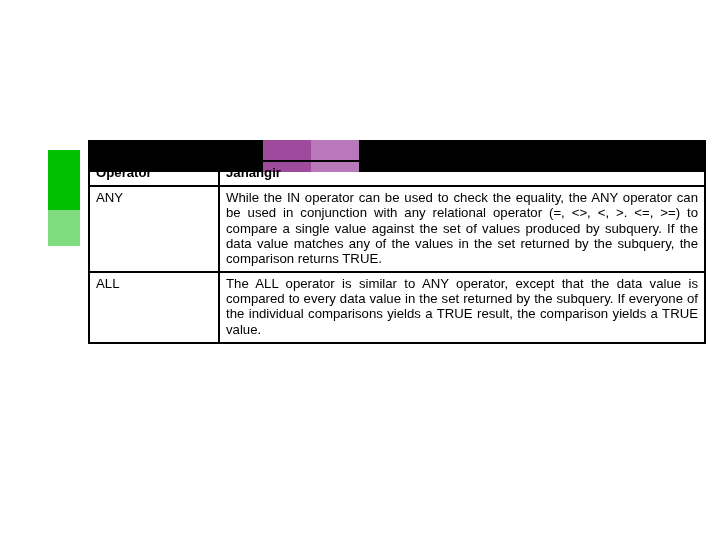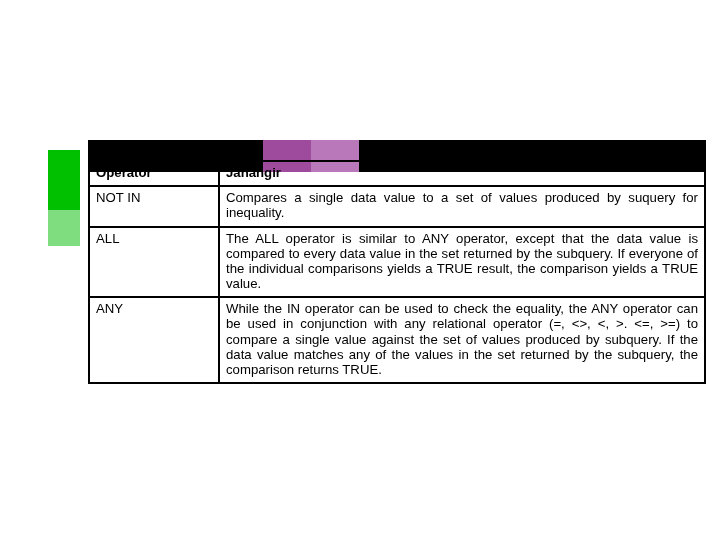--- a/index.html
+++ b/index.html
@@ -105,30 +105,26 @@
       <colgroup>
           <col class="c1">
           <col>
         </colgroup>
       <tbody>
           <tr>
         <th>Operator</th>
         <th>Jahangir</th>
       </tr>
       <tr>
-        <td class="opcell">NOT IN</td>
-        <td class="desc">Compares a single data value to a set of values produced by suquery for inequality.</td>
+        <td class="opcell">ANY</td>
+        <td class="desc">While the IN operator can be used to check the equality, the ANY operator can be used in conjunction with any relational operator (=, &lt;&gt;, &lt;, &gt;. &lt;=, &gt;=) to compare a single value against the set of values produced by subquery. If the data value matches any of the values in the set returned by the subquery, the comparison returns TRUE.</td>
       </tr>
       <tr>
         <td class="opcell">ALL</td>
         <td class="desc">The ALL operator is similar to ANY operator, except that the data value is compared to every data value in the set returned by the subquery. If everyone of the individual comparisons yields a TRUE result, the comparison yields a TRUE value.</td>
-      </tr>
-      <tr>
-        <td class="opcell">ANY</td>
-        <td class="desc">While the IN operator can be used to check the equality, the ANY operator can be used in conjunction with any relational operator (=, &lt;&gt;, &lt;, &gt;. &lt;=, &gt;=) to compare a single value against the set of values produced by subquery. If the data value matches any of the values in the set returned by the subquery, the comparison returns TRUE.</td>
       </tr>
     </tbody>
       </table>
   </div>
 
   <div class="footer">
     <span class="date">18-Jan-22</span>
     <span class="author">Jahangir Alam</span>
     <span class="page">20</span>
   </div>

